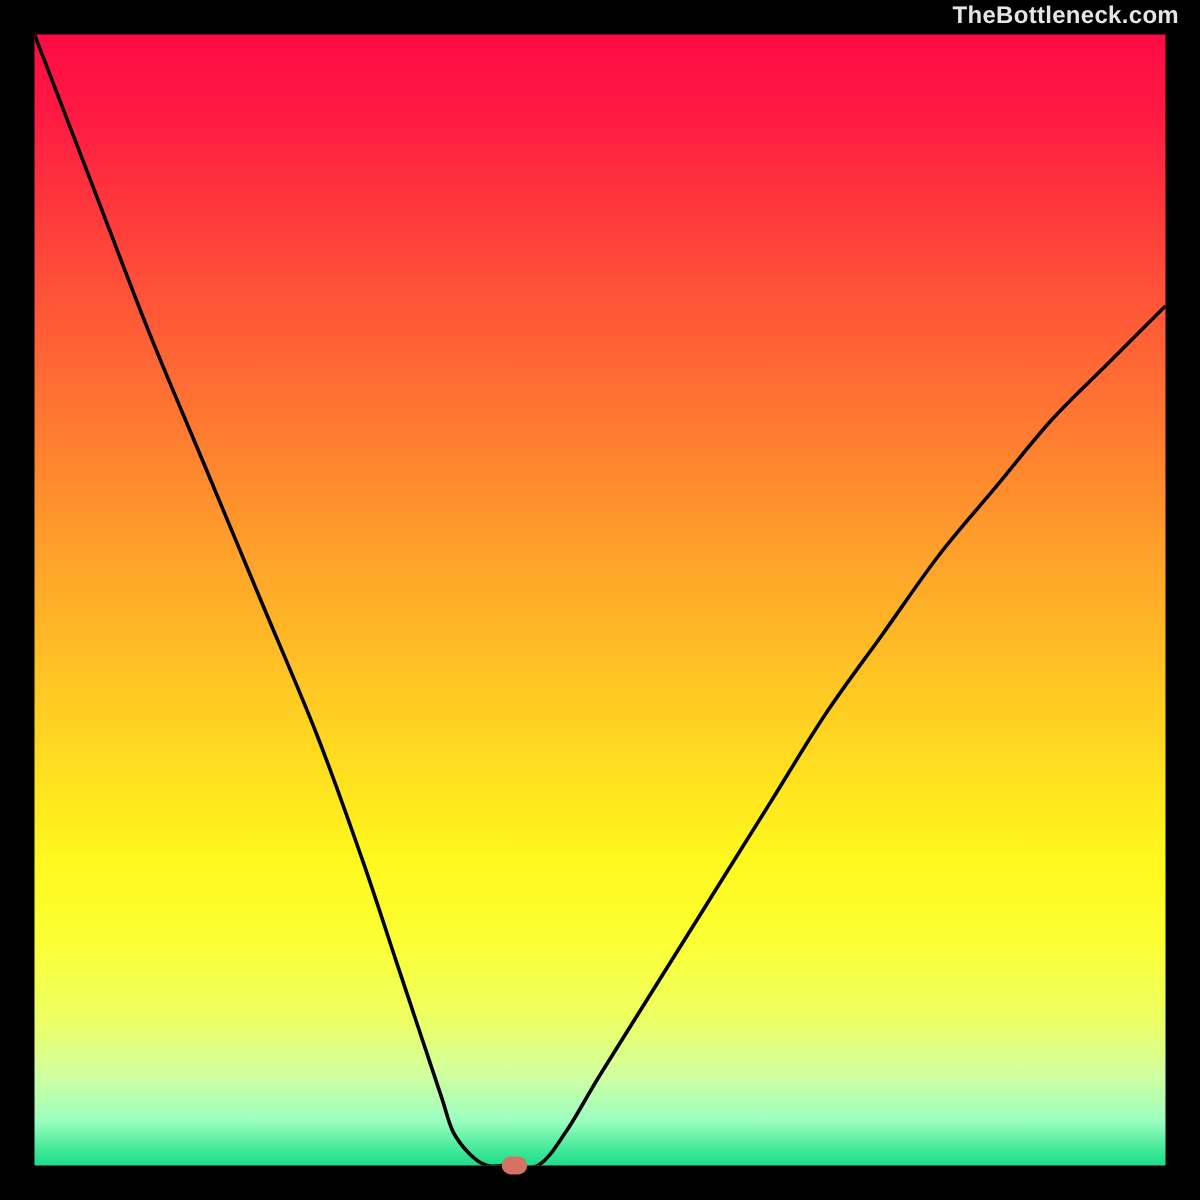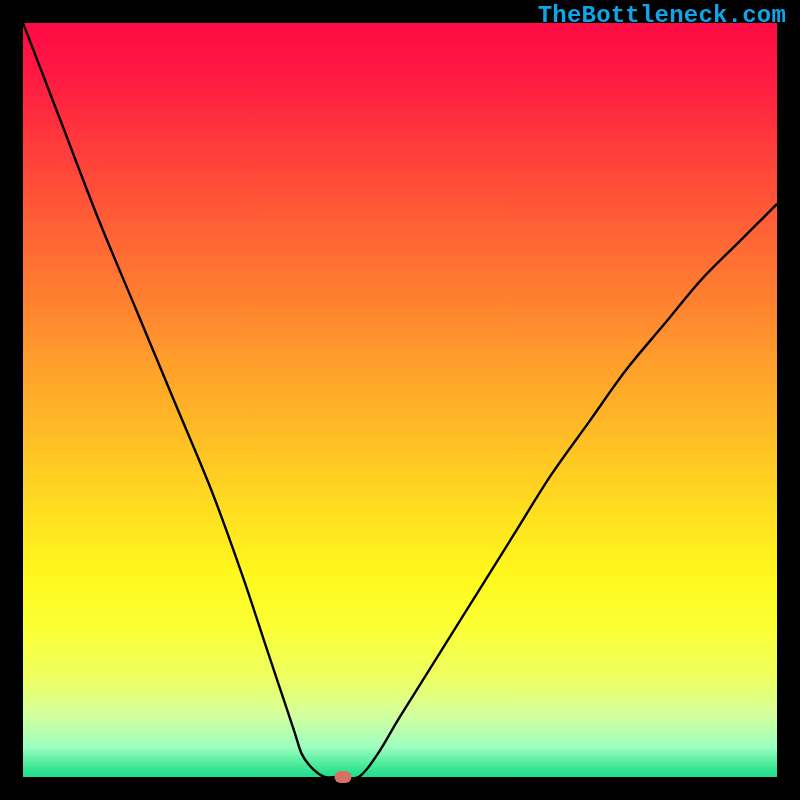--- a/index.html
+++ b/index.html
@@ -13,24 +13,24 @@
   .frame {
     position: relative;
     width: 800px;
     height: 800px;
     background: #000;
   }
   .watermark {
     position: absolute;
     top: 2px;
     right: 14px;
-    font-family: Liberation Mono, monospace;
+    font-family: Liberation Sans, sans-serif;
     font-weight: 600;
-    font-size: 24px;
-    color: #0ea5e9;
+    font-size: 16px;
+    color: #e5e5e5;
     letter-spacing: 0.2px;
   }
   .plot {
     position: absolute;
     left: 23px;
     top: 23px;
     width: 754px;
     height: 754px;
   }
   .gradient {

